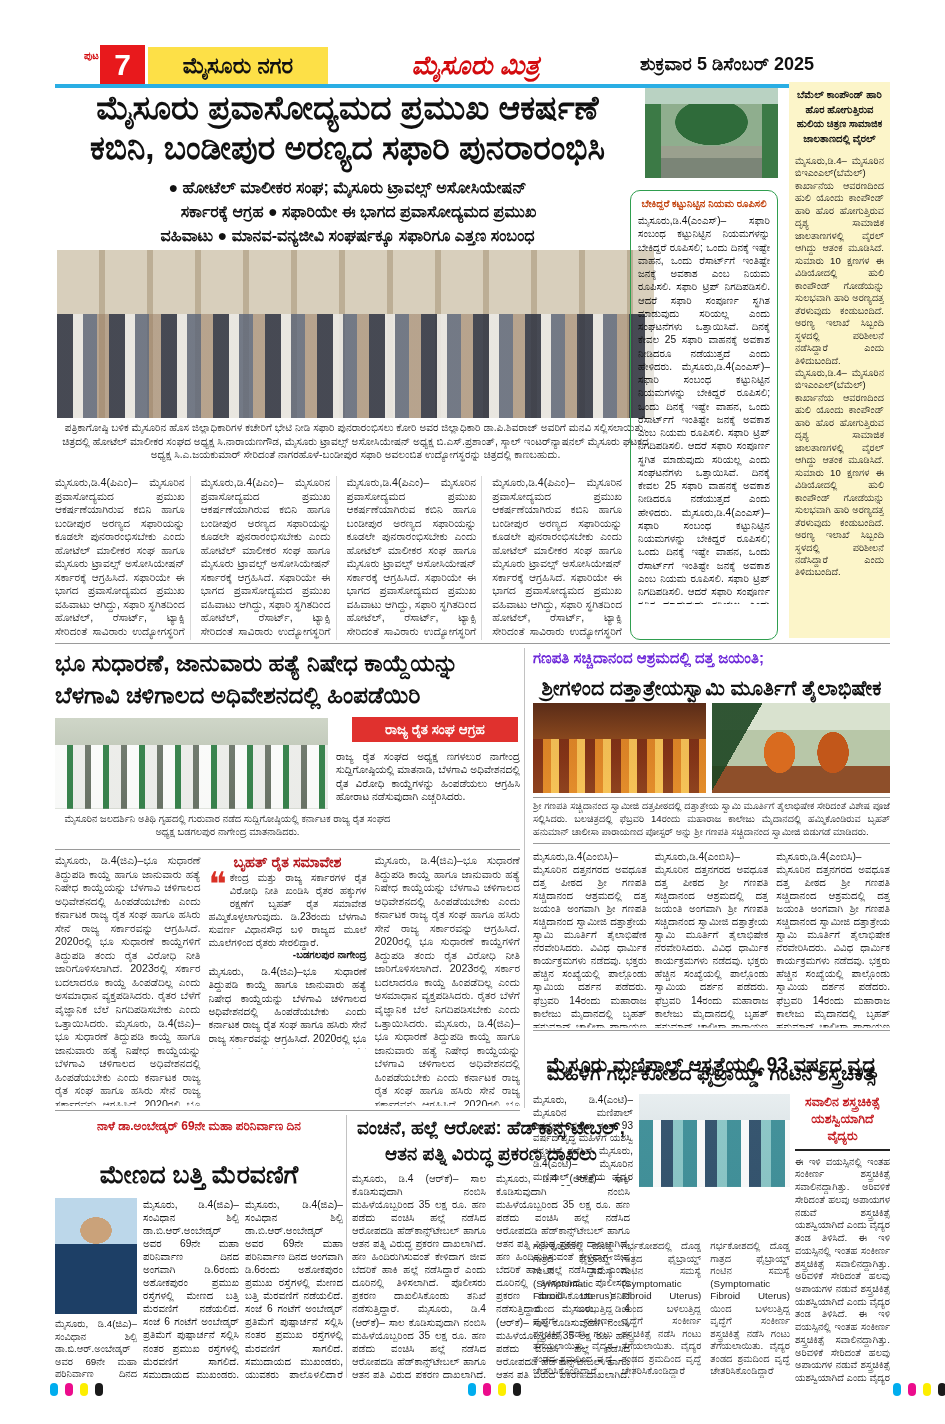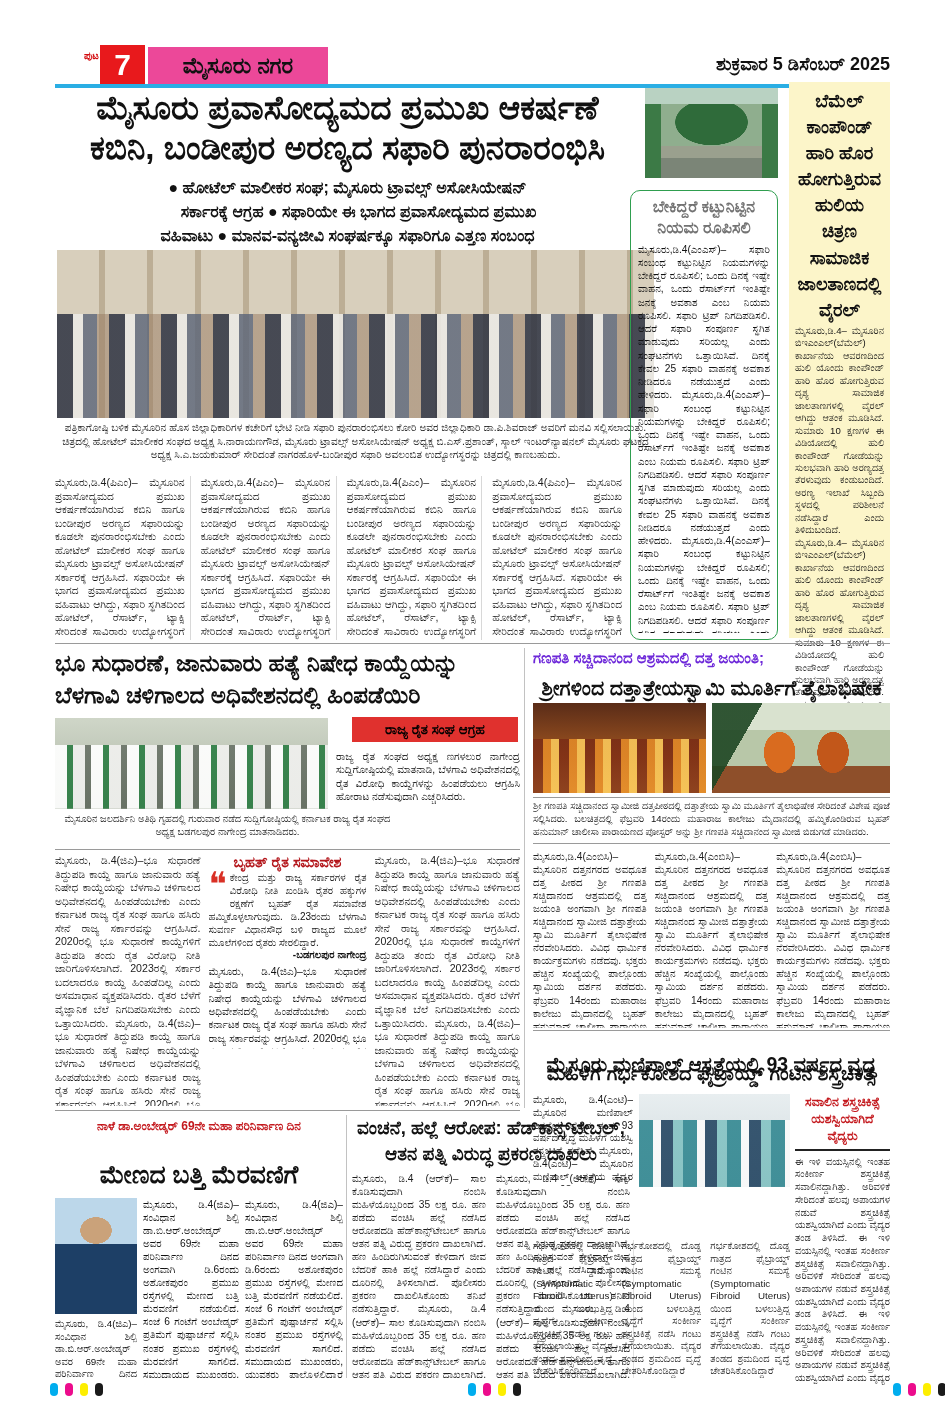--- a/index.html
+++ b/index.html
@@ -43,22 +43,23 @@
      linear-gradient(#e8eef0,#cfd9dc);}
   .dot{width:8px;height:13px;border-radius:5px;}
 </style>
 </head>
 <body>
 
 <div id="page">
 
   <div class="abs" style="left:84px;top:50px;width:16px;font-size:10px;color:#d30b0e;font-weight:700;line-height:1.1;">ಪುಟ</div>
   <div class="abs center" style="left:100px;top:45px;width:45px;height:40px;background:#e8191c;color:#fff;font-size:30px;font-weight:700;line-height:40px;">7</div>
-  <div class="abs center" style="left:148px;top:47px;width:180px;height:37px;background:#ec4899;font-size:22px;font-weight:700;line-height:37px;">ಮೈಸೂರು ನಗರ</div>
-  <div class="abs" style="left:640px;top:54px;width:250px;text-align:right;font-size:18px;font-weight:700;">ಶುಕ್ರವಾರ 5 ಡಿಸೆಂಬರ್ 2025</div>
+  <div class="abs center" style="left:148px;top:47px;width:180px;height:37px;background:#fde047;font-size:22px;font-weight:700;line-height:37px;">ಮೈಸೂರು ನಗರ</div>
+  <div class="abs center" style="left:378px;top:50px;width:195px;font-size:26px;font-weight:700;font-style:italic;color:#d30b0e;">ಮೈಸೂರು ಮಿತ್ರ</div>
+  <div class="abs" style="left:640px;top:54px;width:250px;text-align:left;font-size:18px;font-weight:700;">ಶುಕ್ರವಾರ 5 ಡಿಸೆಂಬರ್ 2025</div>
   <div class="abs" style="left:55px;top:84px;width:835px;height:4px;background:#2aaee4;"></div>
 
   <div class="abs center bold" style="left:55px;top:89px;width:585px;font-size:33px;line-height:1.15;">ಮೈಸೂರು ಪ್ರವಾಸೋದ್ಯಮದ ಪ್ರಮುಖ ಆಕರ್ಷಣೆ</div>
   <div class="abs center bold" style="left:55px;top:129px;width:585px;font-size:33px;line-height:1.15;">ಕಬಿನಿ, ಬಂಡೀಪುರ ಅರಣ್ಯದ ಸಫಾರಿ ಪುನರಾರಂಭಿಸಿ</div>
   <div class="abs ph-gate" style="left:645px;top:88px;width:133px;height:90px;"></div>
 
   <div class="abs center bold" style="left:55px;top:176px;width:585px;font-size:16px;line-height:1.5;">● ಹೋಟೆಲ್ ಮಾಲೀಕರ ಸಂಘ; ಮೈಸೂರು ಟ್ರಾವಲ್ಸ್ ಅಸೋಸಿಯೇಷನ್</div>
   <div class="abs center bold" style="left:66px;top:200px;width:585px;font-size:16px;line-height:1.5;">ಸರ್ಕಾರಕ್ಕೆ ಆಗ್ರಹ ● ಸಫಾರಿಯೇ ಈ ಭಾಗದ ಪ್ರವಾಸೋದ್ಯಮದ ಪ್ರಮುಖ</div>
   <div class="abs center bold" style="left:55px;top:224px;width:585px;font-size:16px;line-height:1.5;">ವಹಿವಾಟು ● ಮಾನವ-ವನ್ಯಜೀವಿ ಸಂಘರ್ಷಕ್ಕೂ ಸಫಾರಿಗೂ ಎತ್ತಣ ಸಂಬಂಧ</div>
 
@@ -66,35 +67,35 @@
   <div class="abs center overflow" style="left:57px;top:421px;width:597px;height:52px;font-size:10.4px;line-height:1.3;color:#222;">ಪತ್ರಿಕಾಗೋಷ್ಠಿ ಬಳಿಕ ಮೈಸೂರಿನ ಹೊಸ ಜಿಲ್ಲಾಧಿಕಾರಿಗಳ ಕಚೇರಿಗೆ ಭೇಟಿ ನೀಡಿ ಸಫಾರಿ ಪುನರಾರಂಭಿಸಲು ಕೋರಿ ಅವರ ಜಿಲ್ಲಾಧಿಕಾರಿ ಡಾ.ಪಿ.ಶಿವರಾಜ್ ಅವರಿಗೆ ಮನವಿ ಸಲ್ಲಿಸಲಾಯಿತು. ಚಿತ್ರದಲ್ಲಿ ಹೋಟೆಲ್ ಮಾಲೀಕರ ಸಂಘದ ಅಧ್ಯಕ್ಷ ಸಿ.ನಾರಾಯಣಗೌಡ, ಮೈಸೂರು ಟ್ರಾವಲ್ಸ್ ಅಸೋಸಿಯೇಷನ್ ಅಧ್ಯಕ್ಷ ಬಿ.ಎಸ್.ಪ್ರಶಾಂತ್, ಸ್ಕಾಲ್ ಇಂಟರ್‌ನ್ಯಾಷನಲ್ ಮೈಸೂರು ಘಟಕದ ಅಧ್ಯಕ್ಷ ಸಿ.ಎ.ಜಯಕುಮಾರ್ ಸೇರಿದಂತೆ ನಾಗರಹೊಳೆ-ಬಂಡೀಪುರ ಸಫಾರಿ ಅವಲಂಬಿತ ಉದ್ಯೋಗಸ್ಥರನ್ನು ಚಿತ್ರದಲ್ಲಿ ಕಾಣಬಹುದು.</div>
 
   <div class="abs cols" style="left:55px;top:476px;width:567px;height:164px;gap:10px;">
     <div class="col bodytxt" style="flex:1;border-right:1px solid #d8d8d8;padding-right:5px;">ಮೈಸೂರು,ಡಿ.4(ಪಿಎಂ)– ಮೈಸೂರಿನ ಪ್ರವಾಸೋದ್ಯಮದ ಪ್ರಮುಖ ಆಕರ್ಷಣೆಯಾಗಿರುವ ಕಬಿನಿ ಹಾಗೂ ಬಂಡೀಪುರ ಅರಣ್ಯದ ಸಫಾರಿಯನ್ನು ಕೂಡಲೇ ಪುನರಾರಂಭಿಸಬೇಕು ಎಂದು ಹೋಟೆಲ್ ಮಾಲೀಕರ ಸಂಘ ಹಾಗೂ ಮೈಸೂರು ಟ್ರಾವಲ್ಸ್ ಅಸೋಸಿಯೇಷನ್ ಸರ್ಕಾರಕ್ಕೆ ಆಗ್ರಹಿಸಿದೆ. ಸಫಾರಿಯೇ ಈ ಭಾಗದ ಪ್ರವಾಸೋದ್ಯಮದ ಪ್ರಮುಖ ವಹಿವಾಟು ಆಗಿದ್ದು, ಸಫಾರಿ ಸ್ಥಗಿತದಿಂದ ಹೋಟೆಲ್, ರೆಸಾರ್ಟ್, ಟ್ಯಾಕ್ಸಿ ಸೇರಿದಂತೆ ಸಾವಿರಾರು ಉದ್ಯೋಗಸ್ಥರಿಗೆ ತೊಂದರೆಯಾಗಿದೆ ಎಂದು ಸುದ್ದಿಗೋಷ್ಠಿಯಲ್ಲಿ ತಿಳಿಸಿದರು. ಮಾನವ-ವನ್ಯಜೀವಿ ಸಂಘರ್ಷಕ್ಕೂ ಸಫಾರಿಗೂ ಯಾವುದೇ ಸಂಬಂಧ ಇಲ್ಲ ಎಂದು ಅವರು ಪ್ರತಿಪಾದಿಸಿದರು. ಮೈಸೂರು,ಡಿ.4(ಪಿಎಂ)– ಮೈಸೂರಿನ ಪ್ರವಾಸೋದ್ಯಮದ ಪ್ರಮುಖ ಆಕರ್ಷಣೆಯಾಗಿರುವ ಕಬಿನಿ ಹಾಗೂ ಬಂಡೀಪುರ ಅರಣ್ಯದ ಸಫಾರಿಯನ್ನು ಕೂಡಲೇ ಪುನರಾರಂಭಿಸಬೇಕು ಎಂದು ಹೋಟೆಲ್ ಮಾಲೀಕರ ಸಂಘ ಹಾಗೂ ಮೈಸೂರು ಟ್ರಾವಲ್ಸ್ ಅಸೋಸಿಯೇಷನ್ ಸರ್ಕಾರಕ್ಕೆ ಆಗ್ರಹಿಸಿದೆ. ಸಫಾರಿಯೇ ಈ ಭಾಗದ ಪ್ರವಾಸೋದ್ಯಮದ ಪ್ರಮುಖ ವಹಿವಾಟು ಆಗಿದ್ದು, ಸಫಾರಿ ಸ್ಥಗಿತದಿಂದ ಹೋಟೆಲ್, ರೆಸಾರ್ಟ್, ಟ್ಯಾಕ್ಸಿ ಸೇರಿದಂತೆ ಸಾವಿರಾರು ಉದ್ಯೋಗಸ್ಥರಿಗೆ ತೊಂದರೆಯಾಗಿದೆ ಎಂದು ಸುದ್ದಿಗೋಷ್ಠಿಯಲ್ಲಿ ತಿಳಿಸಿದರು. ಮಾನವ-ವನ್ಯಜೀವಿ ಸಂಘರ್ಷಕ್ಕೂ ಸಫಾರಿಗೂ ಯಾವುದೇ ಸಂಬಂಧ ಇಲ್ಲ ಎಂದು ಅವರು ಪ್ರತಿಪಾದಿಸಿದರು.</div>
     <div class="col bodytxt" style="flex:1;border-right:1px solid #d8d8d8;padding-right:5px;">ಮೈಸೂರು,ಡಿ.4(ಪಿಎಂ)– ಮೈಸೂರಿನ ಪ್ರವಾಸೋದ್ಯಮದ ಪ್ರಮುಖ ಆಕರ್ಷಣೆಯಾಗಿರುವ ಕಬಿನಿ ಹಾಗೂ ಬಂಡೀಪುರ ಅರಣ್ಯದ ಸಫಾರಿಯನ್ನು ಕೂಡಲೇ ಪುನರಾರಂಭಿಸಬೇಕು ಎಂದು ಹೋಟೆಲ್ ಮಾಲೀಕರ ಸಂಘ ಹಾಗೂ ಮೈಸೂರು ಟ್ರಾವಲ್ಸ್ ಅಸೋಸಿಯೇಷನ್ ಸರ್ಕಾರಕ್ಕೆ ಆಗ್ರಹಿಸಿದೆ. ಸಫಾರಿಯೇ ಈ ಭಾಗದ ಪ್ರವಾಸೋದ್ಯಮದ ಪ್ರಮುಖ ವಹಿವಾಟು ಆಗಿದ್ದು, ಸಫಾರಿ ಸ್ಥಗಿತದಿಂದ ಹೋಟೆಲ್, ರೆಸಾರ್ಟ್, ಟ್ಯಾಕ್ಸಿ ಸೇರಿದಂತೆ ಸಾವಿರಾರು ಉದ್ಯೋಗಸ್ಥರಿಗೆ ತೊಂದರೆಯಾಗಿದೆ ಎಂದು ಸುದ್ದಿಗೋಷ್ಠಿಯಲ್ಲಿ ತಿಳಿಸಿದರು. ಮಾನವ-ವನ್ಯಜೀವಿ ಸಂಘರ್ಷಕ್ಕೂ ಸಫಾರಿಗೂ ಯಾವುದೇ ಸಂಬಂಧ ಇಲ್ಲ ಎಂದು ಅವರು ಪ್ರತಿಪಾದಿಸಿದರು. ಮೈಸೂರು,ಡಿ.4(ಪಿಎಂ)– ಮೈಸೂರಿನ ಪ್ರವಾಸೋದ್ಯಮದ ಪ್ರಮುಖ ಆಕರ್ಷಣೆಯಾಗಿರುವ ಕಬಿನಿ ಹಾಗೂ ಬಂಡೀಪುರ ಅರಣ್ಯದ ಸಫಾರಿಯನ್ನು ಕೂಡಲೇ ಪುನರಾರಂಭಿಸಬೇಕು ಎಂದು ಹೋಟೆಲ್ ಮಾಲೀಕರ ಸಂಘ ಹಾಗೂ ಮೈಸೂರು ಟ್ರಾವಲ್ಸ್ ಅಸೋಸಿಯೇಷನ್ ಸರ್ಕಾರಕ್ಕೆ ಆಗ್ರಹಿಸಿದೆ. ಸಫಾರಿಯೇ ಈ ಭಾಗದ ಪ್ರವಾಸೋದ್ಯಮದ ಪ್ರಮುಖ ವಹಿವಾಟು ಆಗಿದ್ದು, ಸಫಾರಿ ಸ್ಥಗಿತದಿಂದ ಹೋಟೆಲ್, ರೆಸಾರ್ಟ್, ಟ್ಯಾಕ್ಸಿ ಸೇರಿದಂತೆ ಸಾವಿರಾರು ಉದ್ಯೋಗಸ್ಥರಿಗೆ ತೊಂದರೆಯಾಗಿದೆ ಎಂದು ಸುದ್ದಿಗೋಷ್ಠಿಯಲ್ಲಿ ತಿಳಿಸಿದರು. ಮಾನವ-ವನ್ಯಜೀವಿ ಸಂಘರ್ಷಕ್ಕೂ ಸಫಾರಿಗೂ ಯಾವುದೇ ಸಂಬಂಧ ಇಲ್ಲ ಎಂದು ಅವರು ಪ್ರತಿಪಾದಿಸಿದರು.</div>
     <div class="col bodytxt" style="flex:1;border-right:1px solid #d8d8d8;padding-right:5px;">ಮೈಸೂರು,ಡಿ.4(ಪಿಎಂ)– ಮೈಸೂರಿನ ಪ್ರವಾಸೋದ್ಯಮದ ಪ್ರಮುಖ ಆಕರ್ಷಣೆಯಾಗಿರುವ ಕಬಿನಿ ಹಾಗೂ ಬಂಡೀಪುರ ಅರಣ್ಯದ ಸಫಾರಿಯನ್ನು ಕೂಡಲೇ ಪುನರಾರಂಭಿಸಬೇಕು ಎಂದು ಹೋಟೆಲ್ ಮಾಲೀಕರ ಸಂಘ ಹಾಗೂ ಮೈಸೂರು ಟ್ರಾವಲ್ಸ್ ಅಸೋಸಿಯೇಷನ್ ಸರ್ಕಾರಕ್ಕೆ ಆಗ್ರಹಿಸಿದೆ. ಸಫಾರಿಯೇ ಈ ಭಾಗದ ಪ್ರವಾಸೋದ್ಯಮದ ಪ್ರಮುಖ ವಹಿವಾಟು ಆಗಿದ್ದು, ಸಫಾರಿ ಸ್ಥಗಿತದಿಂದ ಹೋಟೆಲ್, ರೆಸಾರ್ಟ್, ಟ್ಯಾಕ್ಸಿ ಸೇರಿದಂತೆ ಸಾವಿರಾರು ಉದ್ಯೋಗಸ್ಥರಿಗೆ ತೊಂದರೆಯಾಗಿದೆ ಎಂದು ಸುದ್ದಿಗೋಷ್ಠಿಯಲ್ಲಿ ತಿಳಿಸಿದರು. ಮಾನವ-ವನ್ಯಜೀವಿ ಸಂಘರ್ಷಕ್ಕೂ ಸಫಾರಿಗೂ ಯಾವುದೇ ಸಂಬಂಧ ಇಲ್ಲ ಎಂದು ಅವರು ಪ್ರತಿಪಾದಿಸಿದರು. ಮೈಸೂರು,ಡಿ.4(ಪಿಎಂ)– ಮೈಸೂರಿನ ಪ್ರವಾಸೋದ್ಯಮದ ಪ್ರಮುಖ ಆಕರ್ಷಣೆಯಾಗಿರುವ ಕಬಿನಿ ಹಾಗೂ ಬಂಡೀಪುರ ಅರಣ್ಯದ ಸಫಾರಿಯನ್ನು ಕೂಡಲೇ ಪುನರಾರಂಭಿಸಬೇಕು ಎಂದು ಹೋಟೆಲ್ ಮಾಲೀಕರ ಸಂಘ ಹಾಗೂ ಮೈಸೂರು ಟ್ರಾವಲ್ಸ್ ಅಸೋಸಿಯೇಷನ್ ಸರ್ಕಾರಕ್ಕೆ ಆಗ್ರಹಿಸಿದೆ. ಸಫಾರಿಯೇ ಈ ಭಾಗದ ಪ್ರವಾಸೋದ್ಯಮದ ಪ್ರಮುಖ ವಹಿವಾಟು ಆಗಿದ್ದು, ಸಫಾರಿ ಸ್ಥಗಿತದಿಂದ ಹೋಟೆಲ್, ರೆಸಾರ್ಟ್, ಟ್ಯಾಕ್ಸಿ ಸೇರಿದಂತೆ ಸಾವಿರಾರು ಉದ್ಯೋಗಸ್ಥರಿಗೆ ತೊಂದರೆಯಾಗಿದೆ ಎಂದು ಸುದ್ದಿಗೋಷ್ಠಿಯಲ್ಲಿ ತಿಳಿಸಿದರು. ಮಾನವ-ವನ್ಯಜೀವಿ ಸಂಘರ್ಷಕ್ಕೂ ಸಫಾರಿಗೂ ಯಾವುದೇ ಸಂಬಂಧ ಇಲ್ಲ ಎಂದು ಅವರು ಪ್ರತಿಪಾದಿಸಿದರು.</div>
     <div class="col bodytxt" style="flex:1;">ಮೈಸೂರು,ಡಿ.4(ಪಿಎಂ)– ಮೈಸೂರಿನ ಪ್ರವಾಸೋದ್ಯಮದ ಪ್ರಮುಖ ಆಕರ್ಷಣೆಯಾಗಿರುವ ಕಬಿನಿ ಹಾಗೂ ಬಂಡೀಪುರ ಅರಣ್ಯದ ಸಫಾರಿಯನ್ನು ಕೂಡಲೇ ಪುನರಾರಂಭಿಸಬೇಕು ಎಂದು ಹೋಟೆಲ್ ಮಾಲೀಕರ ಸಂಘ ಹಾಗೂ ಮೈಸೂರು ಟ್ರಾವಲ್ಸ್ ಅಸೋಸಿಯೇಷನ್ ಸರ್ಕಾರಕ್ಕೆ ಆಗ್ರಹಿಸಿದೆ. ಸಫಾರಿಯೇ ಈ ಭಾಗದ ಪ್ರವಾಸೋದ್ಯಮದ ಪ್ರಮುಖ ವಹಿವಾಟು ಆಗಿದ್ದು, ಸಫಾರಿ ಸ್ಥಗಿತದಿಂದ ಹೋಟೆಲ್, ರೆಸಾರ್ಟ್, ಟ್ಯಾಕ್ಸಿ ಸೇರಿದಂತೆ ಸಾವಿರಾರು ಉದ್ಯೋಗಸ್ಥರಿಗೆ ತೊಂದರೆಯಾಗಿದೆ ಎಂದು ಸುದ್ದಿಗೋಷ್ಠಿಯಲ್ಲಿ ತಿಳಿಸಿದರು. ಮಾನವ-ವನ್ಯಜೀವಿ ಸಂಘರ್ಷಕ್ಕೂ ಸಫಾರಿಗೂ ಯಾವುದೇ ಸಂಬಂಧ ಇಲ್ಲ ಎಂದು ಅವರು ಪ್ರತಿಪಾದಿಸಿದರು. ಮೈಸೂರು,ಡಿ.4(ಪಿಎಂ)– ಮೈಸೂರಿನ ಪ್ರವಾಸೋದ್ಯಮದ ಪ್ರಮುಖ ಆಕರ್ಷಣೆಯಾಗಿರುವ ಕಬಿನಿ ಹಾಗೂ ಬಂಡೀಪುರ ಅರಣ್ಯದ ಸಫಾರಿಯನ್ನು ಕೂಡಲೇ ಪುನರಾರಂಭಿಸಬೇಕು ಎಂದು ಹೋಟೆಲ್ ಮಾಲೀಕರ ಸಂಘ ಹಾಗೂ ಮೈಸೂರು ಟ್ರಾವಲ್ಸ್ ಅಸೋಸಿಯೇಷನ್ ಸರ್ಕಾರಕ್ಕೆ ಆಗ್ರಹಿಸಿದೆ. ಸಫಾರಿಯೇ ಈ ಭಾಗದ ಪ್ರವಾಸೋದ್ಯಮದ ಪ್ರಮುಖ ವಹಿವಾಟು ಆಗಿದ್ದು, ಸಫಾರಿ ಸ್ಥಗಿತದಿಂದ ಹೋಟೆಲ್, ರೆಸಾರ್ಟ್, ಟ್ಯಾಕ್ಸಿ ಸೇರಿದಂತೆ ಸಾವಿರಾರು ಉದ್ಯೋಗಸ್ಥರಿಗೆ ತೊಂದರೆಯಾಗಿದೆ ಎಂದು ಸುದ್ದಿಗೋಷ್ಠಿಯಲ್ಲಿ ತಿಳಿಸಿದರು. ಮಾನವ-ವನ್ಯಜೀವಿ ಸಂಘರ್ಷಕ್ಕೂ ಸಫಾರಿಗೂ ಯಾವುದೇ ಸಂಬಂಧ ಇಲ್ಲ ಎಂದು ಅವರು ಪ್ರತಿಪಾದಿಸಿದರು.</div>
   </div>
 
   <div class="abs" style="left:630px;top:190px;width:148px;height:450px;border:1.5px solid #2f9e4f;border-radius:10px;padding:6px 7px;box-sizing:border-box;">
-    <div class="center bold" style="font-size:16px;color:#737373;line-height:1.3;margin-bottom:4px;">ಬೇಕಿದ್ದರೆ ಕಟ್ಟುನಿಟ್ಟಿನ ನಿಯಮ ರೂಪಿಸಲಿ</div>
+    <div class="center bold" style="font-size:10px;color:#c2410c;line-height:1.3;margin-bottom:4px;">ಬೇಕಿದ್ದರೆ ಕಟ್ಟುನಿಟ್ಟಿನ ನಿಯಮ ರೂಪಿಸಲಿ</div>
     <div class="just overflow" style="font-size:10.2px;line-height:1.3;height:390px;">ಮೈಸೂರು,ಡಿ.4(ಎಂಎಸ್)– ಸಫಾರಿ ಸಂಬಂಧ ಕಟ್ಟುನಿಟ್ಟಿನ ನಿಯಮಗಳನ್ನು ಬೇಕಿದ್ದರೆ ರೂಪಿಸಲಿ; ಒಂದು ದಿನಕ್ಕೆ ಇಷ್ಟೇ ವಾಹನ, ಒಂದು ರೆಸಾರ್ಟ್‌ಗೆ ಇಂತಿಷ್ಟೇ ಜನಕ್ಕೆ ಅವಕಾಶ ಎಂಬ ನಿಯಮ ರೂಪಿಸಲಿ. ಸಫಾರಿ ಟ್ರಿಪ್ ನಿಗದಿಪಡಿಸಲಿ. ಆದರೆ ಸಫಾರಿ ಸಂಪೂರ್ಣ ಸ್ಥಗಿತ ಮಾಡುವುದು ಸರಿಯಲ್ಲ ಎಂದು ಸಂಘಟನೆಗಳು ಒತ್ತಾಯಿಸಿವೆ. ದಿನಕ್ಕೆ ಕೇವಲ 25 ಸಫಾರಿ ವಾಹನಕ್ಕೆ ಅವಕಾಶ ನೀಡಿದರೂ ನಡೆಯುತ್ತದೆ ಎಂದು ಹೇಳಿದರು. ಮೈಸೂರು,ಡಿ.4(ಎಂಎಸ್)– ಸಫಾರಿ ಸಂಬಂಧ ಕಟ್ಟುನಿಟ್ಟಿನ ನಿಯಮಗಳನ್ನು ಬೇಕಿದ್ದರೆ ರೂಪಿಸಲಿ; ಒಂದು ದಿನಕ್ಕೆ ಇಷ್ಟೇ ವಾಹನ, ಒಂದು ರೆಸಾರ್ಟ್‌ಗೆ ಇಂತಿಷ್ಟೇ ಜನಕ್ಕೆ ಅವಕಾಶ ಎಂಬ ನಿಯಮ ರೂಪಿಸಲಿ. ಸಫಾರಿ ಟ್ರಿಪ್ ನಿಗದಿಪಡಿಸಲಿ. ಆದರೆ ಸಫಾರಿ ಸಂಪೂರ್ಣ ಸ್ಥಗಿತ ಮಾಡುವುದು ಸರಿಯಲ್ಲ ಎಂದು ಸಂಘಟನೆಗಳು ಒತ್ತಾಯಿಸಿವೆ. ದಿನಕ್ಕೆ ಕೇವಲ 25 ಸಫಾರಿ ವಾಹನಕ್ಕೆ ಅವಕಾಶ ನೀಡಿದರೂ ನಡೆಯುತ್ತದೆ ಎಂದು ಹೇಳಿದರು. ಮೈಸೂರು,ಡಿ.4(ಎಂಎಸ್)– ಸಫಾರಿ ಸಂಬಂಧ ಕಟ್ಟುನಿಟ್ಟಿನ ನಿಯಮಗಳನ್ನು ಬೇಕಿದ್ದರೆ ರೂಪಿಸಲಿ; ಒಂದು ದಿನಕ್ಕೆ ಇಷ್ಟೇ ವಾಹನ, ಒಂದು ರೆಸಾರ್ಟ್‌ಗೆ ಇಂತಿಷ್ಟೇ ಜನಕ್ಕೆ ಅವಕಾಶ ಎಂಬ ನಿಯಮ ರೂಪಿಸಲಿ. ಸಫಾರಿ ಟ್ರಿಪ್ ನಿಗದಿಪಡಿಸಲಿ. ಆದರೆ ಸಫಾರಿ ಸಂಪೂರ್ಣ ಸ್ಥಗಿತ ಮಾಡುವುದು ಸರಿಯಲ್ಲ ಎಂದು ಸಂಘಟನೆಗಳು ಒತ್ತಾಯಿಸಿವೆ. ದಿನಕ್ಕೆ ಕೇವಲ 25 ಸಫಾರಿ ವಾಹನಕ್ಕೆ ಅವಕಾಶ ನೀಡಿದರೂ ನಡೆಯುತ್ತದೆ ಎಂದು ಹೇಳಿದರು. ಮೈಸೂರು,ಡಿ.4(ಎಂಎಸ್)– ಸಫಾರಿ ಸಂಬಂಧ ಕಟ್ಟುನಿಟ್ಟಿನ ನಿಯಮಗಳನ್ನು ಬೇಕಿದ್ದರೆ ರೂಪಿಸಲಿ; ಒಂದು ದಿನಕ್ಕೆ ಇಷ್ಟೇ ವಾಹನ, ಒಂದು ರೆಸಾರ್ಟ್‌ಗೆ ಇಂತಿಷ್ಟೇ ಜನಕ್ಕೆ ಅವಕಾಶ ಎಂಬ ನಿಯಮ ರೂಪಿಸಲಿ. ಸಫಾರಿ ಟ್ರಿಪ್ ನಿಗದಿಪಡಿಸಲಿ. ಆದರೆ ಸಫಾರಿ ಸಂಪೂರ್ಣ ಸ್ಥಗಿತ ಮಾಡುವುದು ಸರಿಯಲ್ಲ ಎಂದು ಸಂಘಟನೆಗಳು ಒತ್ತಾಯಿಸಿವೆ. ದಿನಕ್ಕೆ ಕೇವಲ 25 ಸಫಾರಿ ವಾಹನಕ್ಕೆ ಅವಕಾಶ ನೀಡಿದರೂ ನಡೆಯುತ್ತದೆ ಎಂದು ಹೇಳಿದರು.</div>
   </div>
 
   <div class="abs" style="left:789px;top:82px;width:101px;height:556px;background:#fcf5c9;padding:6px 6px;box-sizing:border-box;">
-    <div class="center bold" style="font-size:18px;line-height:1.45;margin-bottom:2px;">ಬೆಮೆಲ್ ಕಾಂಪೌಂಡ್ ಹಾರಿ ಹೊರ ಹೋಗುತ್ತಿರುವ ಹುಲಿಯ ಚಿತ್ರಣ ಸಾಮಾಜಿಕ ಜಾಲತಾಣದಲ್ಲಿ ವೈರಲ್</div>
+    <div class="center bold" style="font-size:10px;line-height:1.45;margin-bottom:9px;">ಬೆಮೆಲ್ ಕಾಂಪೌಂಡ್ ಹಾರಿ ಹೊರ ಹೋಗುತ್ತಿರುವ ಹುಲಿಯ ಚಿತ್ರಣ ಸಾಮಾಜಿಕ ಜಾಲತಾಣದಲ್ಲಿ ವೈರಲ್</div>
     <div class="just overflow" style="font-size:9.6px;line-height:1.3;height:420px;">ಮೈಸೂರು,ಡಿ.4– ಮೈಸೂರಿನ ಬಿಇಎಂಎಲ್(ಬೆಮೆಲ್) ಕಾರ್ಖಾನೆಯ ಆವರಣದಿಂದ ಹುಲಿ ಯೊಂದು ಕಾಂಪೌಂಡ್ ಹಾರಿ ಹೊರ ಹೋಗುತ್ತಿರುವ ದೃಶ್ಯ ಸಾಮಾಜಿಕ ಜಾಲತಾಣಗಳಲ್ಲಿ ವೈರಲ್ ಆಗಿದ್ದು ಆತಂಕ ಮೂಡಿಸಿದೆ. ಸುಮಾರು 10 ಕ್ಷಣಗಳ ಈ ವಿಡಿಯೋದಲ್ಲಿ ಹುಲಿ ಕಾಂಪೌಂಡ್ ಗೋಡೆಯನ್ನು ಸುಲಭವಾಗಿ ಹಾರಿ ಅರಣ್ಯದತ್ತ ತೆರಳುವುದು ಕಂಡುಬಂದಿದೆ. ಅರಣ್ಯ ಇಲಾಖೆ ಸಿಬ್ಬಂದಿ ಸ್ಥಳದಲ್ಲಿ ಪರಿಶೀಲನೆ ನಡೆಸಿದ್ದಾರೆ ಎಂದು ತಿಳಿದುಬಂದಿದೆ. ಮೈಸೂರು,ಡಿ.4– ಮೈಸೂರಿನ ಬಿಇಎಂಎಲ್(ಬೆಮೆಲ್) ಕಾರ್ಖಾನೆಯ ಆವರಣದಿಂದ ಹುಲಿ ಯೊಂದು ಕಾಂಪೌಂಡ್ ಹಾರಿ ಹೊರ ಹೋಗುತ್ತಿರುವ ದೃಶ್ಯ ಸಾಮಾಜಿಕ ಜಾಲತಾಣಗಳಲ್ಲಿ ವೈರಲ್ ಆಗಿದ್ದು ಆತಂಕ ಮೂಡಿಸಿದೆ. ಸುಮಾರು 10 ಕ್ಷಣಗಳ ಈ ವಿಡಿಯೋದಲ್ಲಿ ಹುಲಿ ಕಾಂಪೌಂಡ್ ಗೋಡೆಯನ್ನು ಸುಲಭವಾಗಿ ಹಾರಿ ಅರಣ್ಯದತ್ತ ತೆರಳುವುದು ಕಂಡುಬಂದಿದೆ. ಅರಣ್ಯ ಇಲಾಖೆ ಸಿಬ್ಬಂದಿ ಸ್ಥಳದಲ್ಲಿ ಪರಿಶೀಲನೆ ನಡೆಸಿದ್ದಾರೆ ಎಂದು ತಿಳಿದುಬಂದಿದೆ. ಮೈಸೂರು,ಡಿ.4– ಮೈಸೂರಿನ ಬಿಇಎಂಎಲ್(ಬೆಮೆಲ್) ಕಾರ್ಖಾನೆಯ ಆವರಣದಿಂದ ಹುಲಿ ಯೊಂದು ಕಾಂಪೌಂಡ್ ಹಾರಿ ಹೊರ ಹೋಗುತ್ತಿರುವ ದೃಶ್ಯ ಸಾಮಾಜಿಕ ಜಾಲತಾಣಗಳಲ್ಲಿ ವೈರಲ್ ಆಗಿದ್ದು ಆತಂಕ ಮೂಡಿಸಿದೆ. ಸುಮಾರು 10 ಕ್ಷಣಗಳ ಈ ವಿಡಿಯೋದಲ್ಲಿ ಹುಲಿ ಕಾಂಪೌಂಡ್ ಗೋಡೆಯನ್ನು ಸುಲಭವಾಗಿ ಹಾರಿ ಅರಣ್ಯದತ್ತ ತೆರಳುವುದು ಕಂಡುಬಂದಿದೆ. ಅರಣ್ಯ ಇಲಾಖೆ ಸಿಬ್ಬಂದಿ ಸ್ಥಳದಲ್ಲಿ ಪರಿಶೀಲನೆ ನಡೆಸಿದ್ದಾರೆ ಎಂದು ತಿಳಿದುಬಂದಿದೆ. ಮೈಸೂರು,ಡಿ.4– ಮೈಸೂರಿನ ಬಿಇಎಂಎಲ್(ಬೆಮೆಲ್) ಕಾರ್ಖಾನೆಯ ಆವರಣದಿಂದ ಹುಲಿ ಯೊಂದು ಕಾಂಪೌಂಡ್ ಹಾರಿ ಹೊರ ಹೋಗುತ್ತಿರುವ ದೃಶ್ಯ ಸಾಮಾಜಿಕ ಜಾಲತಾಣಗಳಲ್ಲಿ ವೈರಲ್ ಆಗಿದ್ದು ಆತಂಕ ಮೂಡಿಸಿದೆ. ಸುಮಾರು 10 ಕ್ಷಣಗಳ ಈ ವಿಡಿಯೋದಲ್ಲಿ ಹುಲಿ ಕಾಂಪೌಂಡ್ ಗೋಡೆಯನ್ನು ಸುಲಭವಾಗಿ ಹಾರಿ ಅರಣ್ಯದತ್ತ ತೆರಳುವುದು ಕಂಡುಬಂದಿದೆ. ಅರಣ್ಯ ಇಲಾಖೆ ಸಿಬ್ಬಂದಿ ಸ್ಥಳದಲ್ಲಿ ಪರಿಶೀಲನೆ ನಡೆಸಿದ್ದಾರೆ ಎಂದು ತಿಳಿದುಬಂದಿದೆ.</div>
   </div>
 
   <div class="abs rule" style="left:55px;top:643px;width:835px;height:1px;"></div>
   <div class="abs rule" style="left:524px;top:648px;width:1px;height:460px;background:#c2c2c2;"></div>
 
   <div class="abs bold" style="left:55px;top:649px;width:465px;font-size:23px;line-height:1.25;">ಭೂ ಸುಧಾರಣೆ, ಜಾನುವಾರು ಹತ್ಯೆ ನಿಷೇಧ ಕಾಯ್ದೆಯನ್ನು</div>
   <div class="abs bold" style="left:55px;top:681px;width:465px;font-size:23px;line-height:1.25;">ಬೆಳಗಾವಿ ಚಳಿಗಾಲದ ಅಧಿವೇಶನದಲ್ಲಿ ಹಿಂಪಡೆಯಿರಿ</div>
-  <div class="abs center" style="left:352px;top:717px;width:166px;height:25px;background:#e0312e;color:#000000;font-size:13.5px;font-weight:700;line-height:25px;">ರಾಜ್ಯ ರೈತ ಸಂಘ ಆಗ್ರಹ</div>
+  <div class="abs center" style="left:352px;top:717px;width:166px;height:25px;background:#e0312e;color:#ffffff;font-size:13.5px;font-weight:700;line-height:25px;">ರಾಜ್ಯ ರೈತ ಸಂಘ ಆಗ್ರಹ</div>
   <div class="abs ph-farm" style="left:55px;top:718px;width:273px;height:91px;"></div>
   <div class="abs just overflow" style="left:336px;top:750px;width:184px;height:58px;font-size:10.4px;line-height:1.28;">ರಾಜ್ಯ ರೈತ ಸಂಘದ ಅಧ್ಯಕ್ಷ ಣಗಳಲುರ ನಾಗೇಂದ್ರ ಸುದ್ದಿಗೋಷ್ಠಿಯಲ್ಲಿ ಮಾತನಾಡಿ, ಬೆಳಗಾವಿ ಅಧಿವೇಶನದಲ್ಲಿ ರೈತ ವಿರೋಧಿ ಕಾಯ್ದೆಗಳನ್ನು ಹಿಂಪಡೆಯಲು ಆಗ್ರಹಿಸಿ ಹೋರಾಟ ನಡೆಸುವುದಾಗಿ ಎಚ್ಚರಿಸಿದರು.</div>
   <div class="abs center overflow" style="left:55px;top:812px;width:345px;height:30px;font-size:9.8px;line-height:1.35;color:#222;">ಮೈಸೂರಿನ ಜಲದರ್ಶಿನಿ ಅತಿಥಿ ಗೃಹದಲ್ಲಿ ಗುರುವಾರ ನಡೆದ ಸುದ್ದಿಗೋಷ್ಠಿಯಲ್ಲಿ ಕರ್ನಾಟಕ ರಾಜ್ಯ ರೈತ ಸಂಘದ ಅಧ್ಯಕ್ಷ ಬಡಗಲಪುರ ನಾಗೇಂದ್ರ ಮಾತನಾಡಿದರು.</div>
   <div class="abs rule" style="left:55px;top:849px;width:465px;height:1px;"></div>
 
   <div class="abs cols" style="left:55px;top:854px;width:465px;height:252px;gap:8px;">
     <div class="col bodytxt" style="flex:1;">ಮೈಸೂರು, ಡಿ.4(ಜಿಎ)–ಭೂ ಸುಧಾರಣೆ ತಿದ್ದುಪಡಿ ಕಾಯ್ದೆ ಹಾಗೂ ಜಾನುವಾರು ಹತ್ಯೆ ನಿಷೇಧ ಕಾಯ್ದೆಯನ್ನು ಬೆಳಗಾವಿ ಚಳಿಗಾಲದ ಅಧಿವೇಶನದಲ್ಲಿ ಹಿಂಪಡೆಯಬೇಕು ಎಂದು ಕರ್ನಾಟಕ ರಾಜ್ಯ ರೈತ ಸಂಘ ಹಾಗೂ ಹಸಿರು ಸೇನೆ ರಾಜ್ಯ ಸರ್ಕಾರವನ್ನು ಆಗ್ರಹಿಸಿದೆ. 2020ರಲ್ಲಿ ಭೂ ಸುಧಾರಣೆ ಕಾಯ್ದೆಗಳಿಗೆ ತಿದ್ದುಪಡಿ ತಂದು ರೈತ ವಿರೋಧಿ ನೀತಿ ಜಾರಿಗೊಳಿಸಲಾಗಿದೆ. 2023ರಲ್ಲಿ ಸರ್ಕಾರ ಬದಲಾದರೂ ಕಾಯ್ದೆ ಹಿಂಪಡೆದಿಲ್ಲ ಎಂದು ಅಸಮಾಧಾನ ವ್ಯಕ್ತಪಡಿಸಿದರು. ರೈತರ ಬೆಳೆಗೆ ವೈಜ್ಞಾನಿಕ ಬೆಲೆ ನಿಗದಿಪಡಿಸಬೇಕು ಎಂದು ಒತ್ತಾಯಿಸಿದರು. ಮೈಸೂರು, ಡಿ.4(ಜಿಎ)–ಭೂ ಸುಧಾರಣೆ ತಿದ್ದುಪಡಿ ಕಾಯ್ದೆ ಹಾಗೂ ಜಾನುವಾರು ಹತ್ಯೆ ನಿಷೇಧ ಕಾಯ್ದೆಯನ್ನು ಬೆಳಗಾವಿ ಚಳಿಗಾಲದ ಅಧಿವೇಶನದಲ್ಲಿ ಹಿಂಪಡೆಯಬೇಕು ಎಂದು ಕರ್ನಾಟಕ ರಾಜ್ಯ ರೈತ ಸಂಘ ಹಾಗೂ ಹಸಿರು ಸೇನೆ ರಾಜ್ಯ ಸರ್ಕಾರವನ್ನು ಆಗ್ರಹಿಸಿದೆ. 2020ರಲ್ಲಿ ಭೂ ಸುಧಾರಣೆ ಕಾಯ್ದೆಗಳಿಗೆ ತಿದ್ದುಪಡಿ ತಂದು ರೈತ ವಿರೋಧಿ ನೀತಿ ಜಾರಿಗೊಳಿಸಲಾಗಿದೆ. 2023ರಲ್ಲಿ ಸರ್ಕಾರ ಬದಲಾದರೂ ಕಾಯ್ದೆ ಹಿಂಪಡೆದಿಲ್ಲ ಎಂದು ಅಸಮಾಧಾನ ವ್ಯಕ್ತಪಡಿಸಿದರು. ರೈತರ ಬೆಳೆಗೆ ವೈಜ್ಞಾನಿಕ ಬೆಲೆ ನಿಗದಿಪಡಿಸಬೇಕು ಎಂದು ಒತ್ತಾಯಿಸಿದರು.</div>
     <div class="col" style="width:158px;">
       <div>
         <div class="bold" style="font-size:14.5px;color:#b3151a;text-align:center;">ಬೃಹತ್ ರೈತ ಸಮಾವೇಶ</div>

